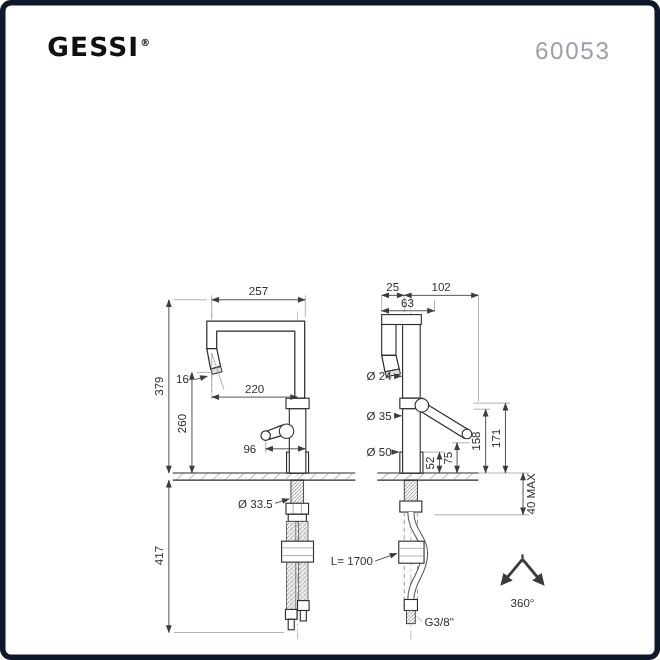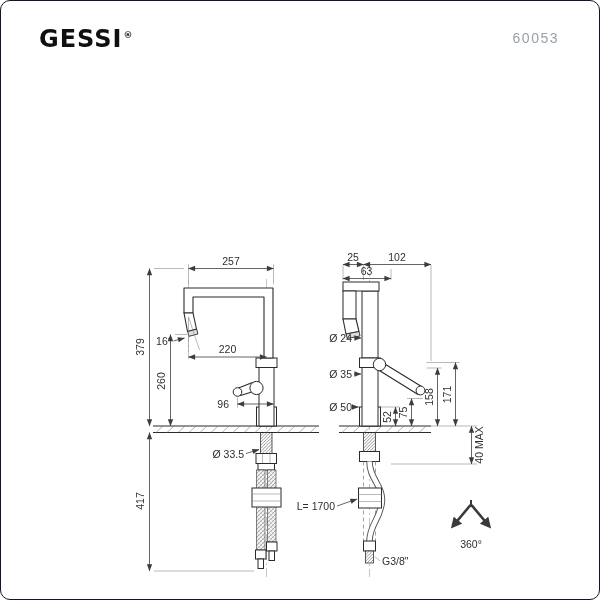--- a/index.html
+++ b/index.html
@@ -1,30 +1,30 @@
 <!DOCTYPE html>
 <html><head>
 <meta charset="utf-8">
 <style>
   * { margin:0; padding:0; box-sizing:border-box; }
   html,body { width:600px; height:600px; background:#fff; overflow:hidden; }
   .page {
     position:relative; width:600px; height:600px; background:#ffffff;
-    border:1px solid #0f172a; border-radius:10px;
+    border:5px solid #0f172a; border-radius:10px;
     font-family:"Liberation Sans", sans-serif;
   }
   .brand {
     position:absolute; left:38px; top:24px;
     font-family:"DejaVu Sans", sans-serif; font-weight:bold;
     font-size:24px; letter-spacing:1px; color:#101010;
   }
   .brand .reg { font-size:9px; vertical-align:super; margin-left:1px; font-weight:bold; }
   .model-block { position:absolute; right:40px; top:26px; text-align:right; }
   .series { font-size:19px; letter-spacing:2.5px; color:#3c434b; font-weight:400; }
-  .model  { font-size:14px; letter-spacing:1.5px; color:#99a0a7; margin-top:3px; }
+  .model  { font-size:22px; letter-spacing:1.5px; color:#99a0a7; margin-top:3px; }
   svg.drawing { position:absolute; left:0; top:0; }
   svg text { font-family:"Liberation Sans", sans-serif; font-size:10.5px; fill:#2f2f2f; }
   .out  { fill:#fff; stroke:#2a2a2a; stroke-width:1.1; stroke-linejoin:round; }
   .out2 { fill:#fff; stroke:#2a2a2a; stroke-width:1; }
   .aer  { fill:#ddd; stroke:#2a2a2a; stroke-width:.9; }
   .dl   { stroke:#3d3d3d; stroke-width:.8; fill:none; }
   .ext  { stroke:#8a8a8a; stroke-width:.6; fill:none; }
   .cl   { stroke:#9aa0a6; stroke-width:.6; stroke-dasharray:9 3 2 3; fill:none; }
   .hatch{ stroke:#707070; stroke-width:.55; fill:none; }
   .dash { stroke:#8a8a8a; stroke-width:.8; stroke-dasharray:4 3; fill:none; }

